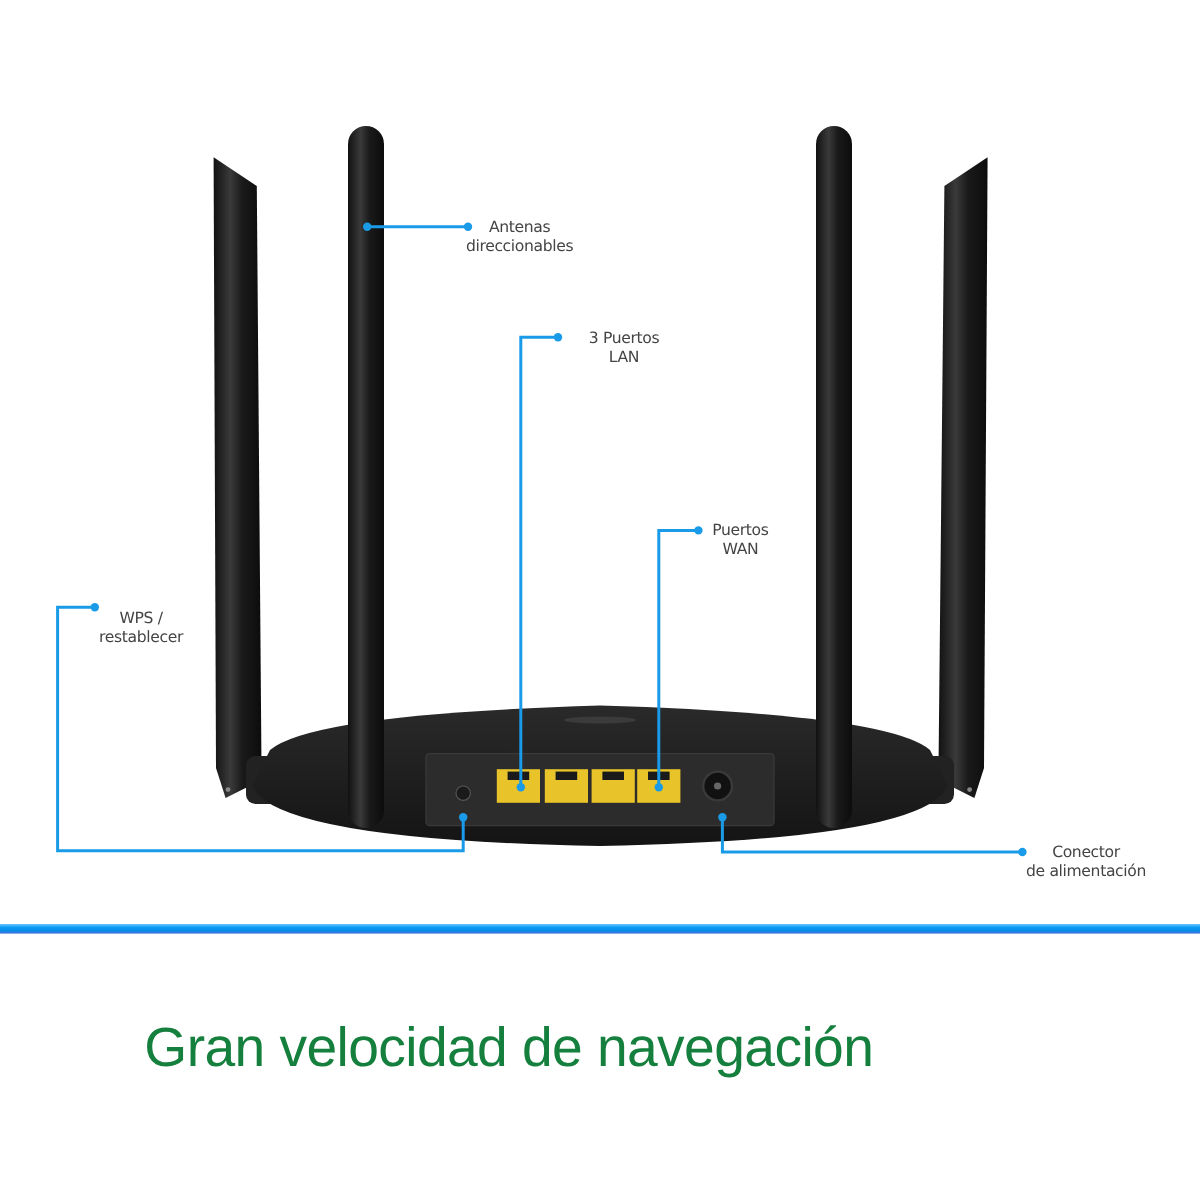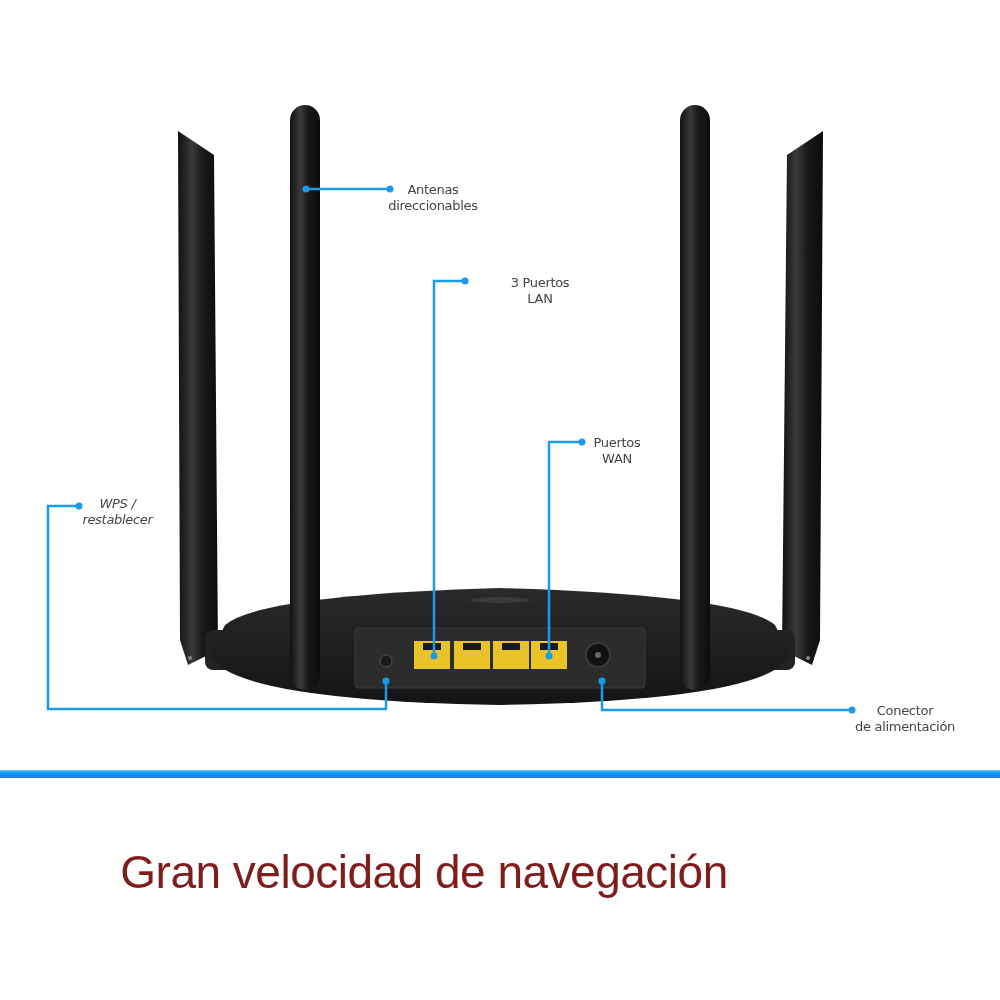--- a/index.html
+++ b/index.html
@@ -1,20 +1,20 @@
 <!DOCTYPE html>
 <html><head>
   <meta charset="utf-8">
   <style>
     html, body { margin: 0; padding: 0; background: #ffffff; }
     body { width: 1000px; height: 1000px; position: relative; overflow: hidden; font-family: "Liberation Sans", sans-serif; }
     .stage { position: absolute; left: 0; top: 0; width: 1000px; height: 1000px; padding-left: 36px; }
     .callout { position: absolute; font-size: 13px; line-height: 16px; color: #444; text-align: center; font-family: "DejaVu Sans", sans-serif; letter-spacing: -0.3px; }
     .divider { position: absolute; left: 0; top: 770px; width: 1000px; height: 8px; background: linear-gradient(to bottom, #6fc8ff 0%, #0a9cf5 35%, #0a8ae8 70%, #3f76d8 100%); }
-    .headline { position: absolute; left: 0; top: 845px; width: 848px; text-align: center; font-size: 46px; color: #7f1d1d; font-family: "Liberation Sans", sans-serif; letter-spacing: -0.5px; }
+    .headline { position: absolute; left: 0; top: 845px; width: 848px; text-align: center; font-size: 46px; color: #15803d; font-family: "Liberation Sans", sans-serif; letter-spacing: -0.5px; }
   </style>
 </head>
 <body>
 
 <div class="stage">
   <svg width="1000" height="770" viewBox="0 0 1000 770" style="position:absolute;left:0;top:0">
     <defs>
       <linearGradient id="antG" x1="0" x2="1" y1="0" y2="0">
         <stop offset="0" stop-color="#111"></stop>
         <stop offset="0.35" stop-color="#3a3a3a"></stop>
@@ -94,31 +94,31 @@
       <circle cx="602" cy="681" r="3.5"></circle>
         <circle cx="852" cy="710" r="3.5"></circle>
     </g>
   </svg>
 
   <div class="callout" style="left:378px;top:182px;width:110px;">
     <div>Antenas</div>
     <div>direccionables</div>
   </div>
 
-  <div class="callout" style="left:500px;top:275px;width:80px;">
+  <div class="callout" style="left:480px;top:275px;width:80px;">
     <div>3 Puertos</div>
     <div>LAN</div>
   </div>
 
   <div class="callout" style="left:582px;top:435px;width:70px;">
     <div>Puertos</div>
     <div>WAN</div>
   </div>
 
-  <div class="callout" style="left:70px;top:496px;width:95px;font-style:italic;">
+  <div class="callout" style="left:70px;top:508px;width:95px;">
     <div>WPS /</div>
     <div>restablecer</div>
   </div>
 
   <div class="callout" style="left:840px;top:703px;width:130px;text-align:center;">
     <div>Conector</div>
     <div>de alimentación</div>
   </div>
 
   <div class="divider"></div>

